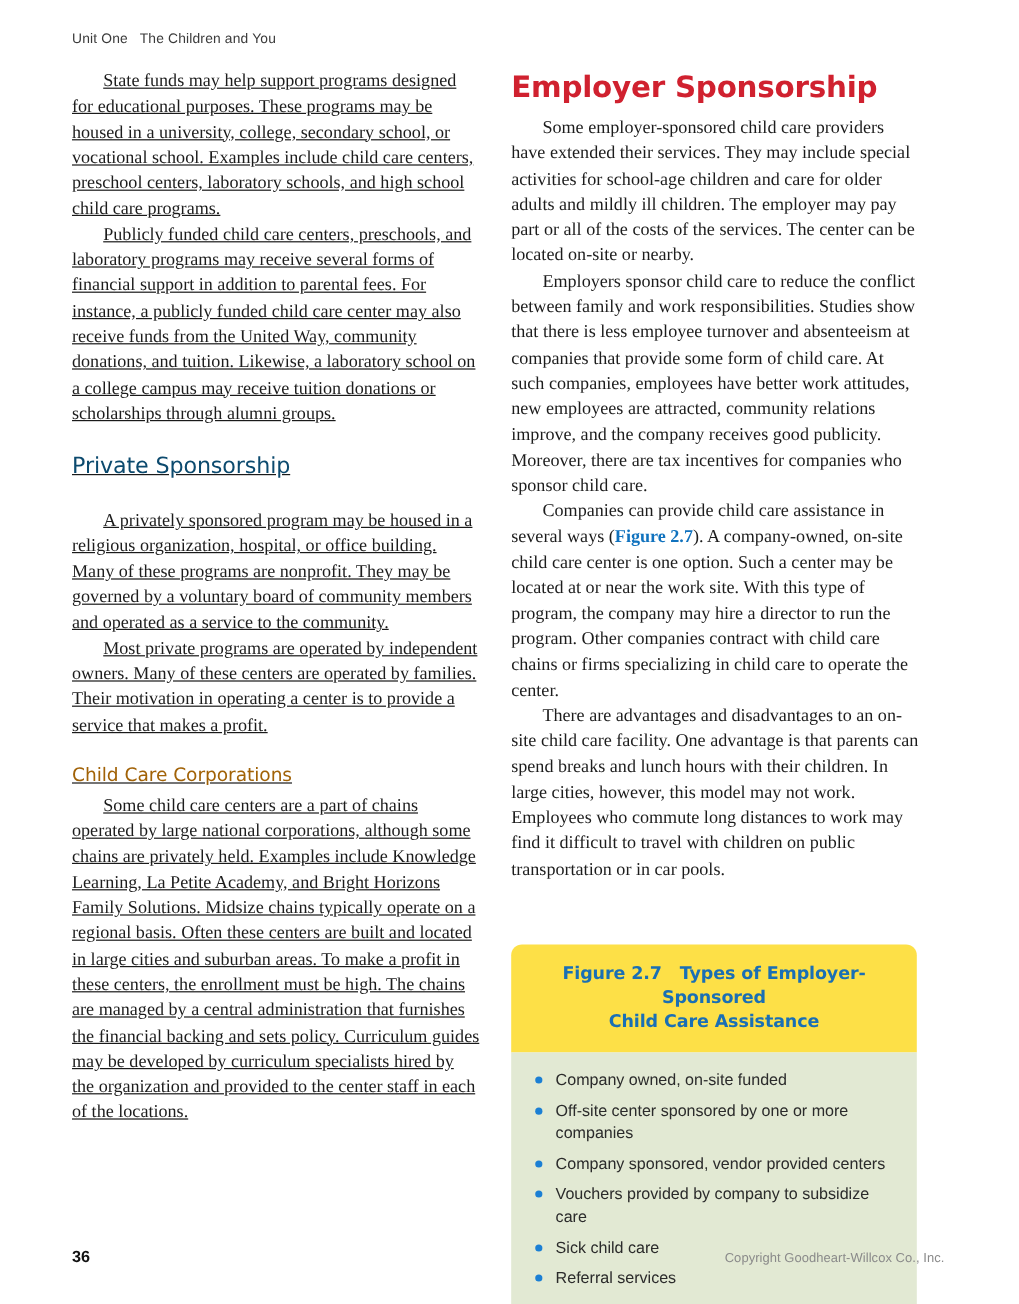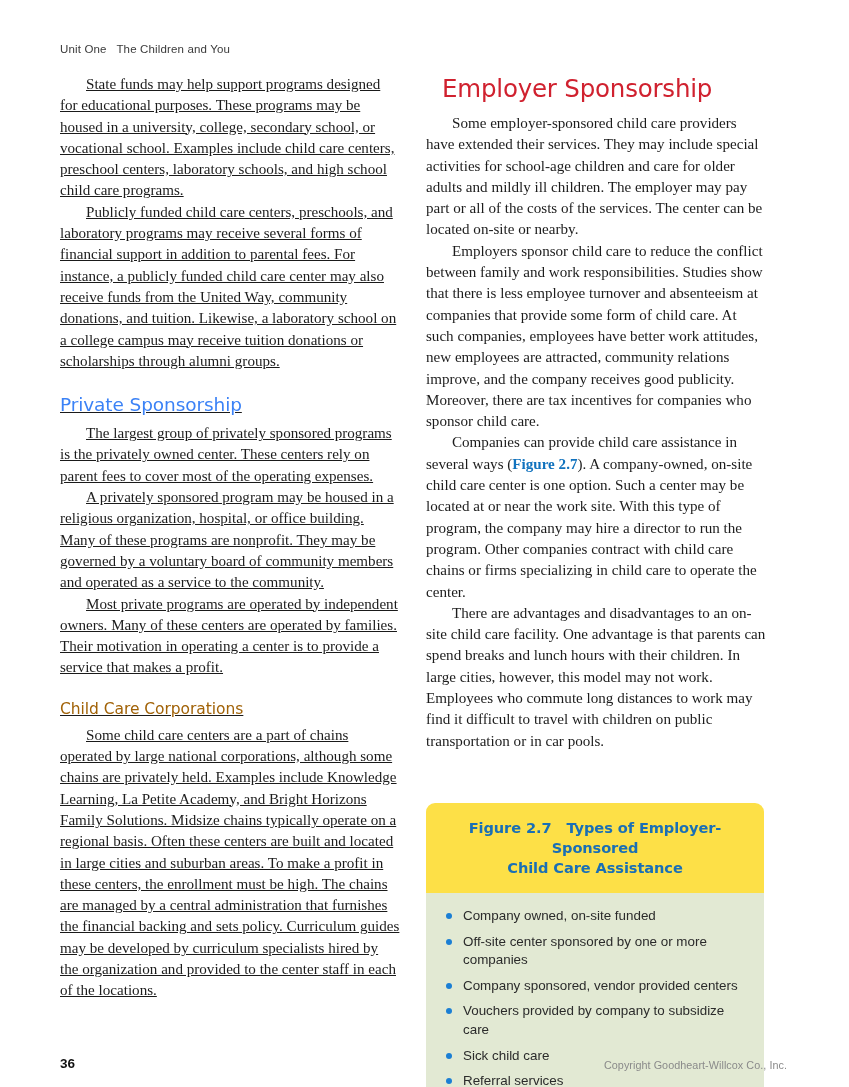--- a/index.html
+++ b/index.html
@@ -12,21 +12,21 @@
     width: 849px;
     height: 1087px;
     position: relative;
     font-family: "Liberation Serif", "DejaVu Serif", serif;
     color: #1a1a1a;
     overflow: hidden;
   }
 
   .page {
     position: absolute;
-    left: 0; top: 16px;
+    left: 0; top: 0;
     width: 849px;
     height: 1054px;
   }
 
   
   .running-head {
     position: absolute;
     left: 60px;
     top: 27px;
     font-family: "Liberation Sans", "DejaVu Sans", sans-serif;
@@ -56,34 +56,34 @@
     font-size: 15.1px;
     line-height: 21.3px;
     text-indent: 26px;
     color: #1c1c1c;
     text-align: left;
     font-family: "Liberation Serif", "DejaVu Serif", serif;
   }
 
   
   h1.head-red {
-    margin: 0 0 9px 16px;
+    margin: 0 0 9px 0;
     font-family: "DejaVu Sans", "Liberation Sans", sans-serif;
     font-size: 24.5px;
-    font-weight: 400;
+    font-weight: 700;
     color: #d0212f;
     letter-spacing: -0.2px;
     line-height: 30px;
   }
   h2.head-purple {
-    margin: 21px 0 7px 0;
+    margin: 21px 0 24px 0;
     font-family: "DejaVu Sans", "Liberation Sans", sans-serif;
     font-size: 18.5px;
     font-weight: 400;
-    color: #3b82f6;
+    color: #0c4a6e;
     letter-spacing: -0.1px;
     line-height: 23px;
   }
   h3.head-blue {
     margin: 20px 0 6px 0;
     font-family: "DejaVu Sans", "Liberation Sans", sans-serif;
     font-size: 15.5px;
     font-weight: 400;
     color: #a16207;
     letter-spacing: -0.05px;
@@ -178,21 +178,20 @@
 
   <div class="columns">
 
     <div class="col col-left">
 
       <p class="body">State funds may help support programs designed for educational purposes. These programs may be housed in a university, college, secondary school, or vocational school. Examples include child care centers, preschool centers, laboratory schools, and high school child care programs.</p>
       <p class="body">Publicly funded child care centers, preschools, and laboratory programs may receive several forms of financial support in addition to parental fees. For instance, a publicly funded child care center may also receive funds from the United Way, community donations, and tuition. Likewise, a laboratory school on a college campus may receive tuition donations or scholarships through alumni groups.</p>
 
       <h2 class="head-purple">Private Sponsorship</h2>
 
-      <p class="body">The largest group of privately sponsored programs is the privately owned center. These centers rely on parent fees to cover most of the operating expenses.</p>
       <p class="body">A privately sponsored program may be housed in a religious organization, hospital, or office building. Many of these programs are nonprofit. They may be governed by a voluntary board of community members and operated as a service to the community.</p>
       <p class="body">Most private programs are operated by independent owners. Many of these centers are operated by families. Their motivation in operating a center is to provide a service that makes a profit.</p>
 
       <h3 class="head-blue">Child Care Corporations</h3>
 
       <p class="body">Some child care centers are a part of chains operated by large national corporations, although some chains are privately held. Examples include Knowledge Learning, La Petite Academy, and Bright Horizons Family Solutions. Midsize chains typically operate on a regional basis. Often these centers are built and located in large cities and suburban areas. To make a profit in these centers, the enrollment must be high. The chains are managed by a central administration that furnishes the financial backing and sets policy. Curriculum guides may be developed by curriculum specialists hired by the organization and provided to the center staff in each of the locations.</p>
     </div>
 
     <div class="col col-right">
 

